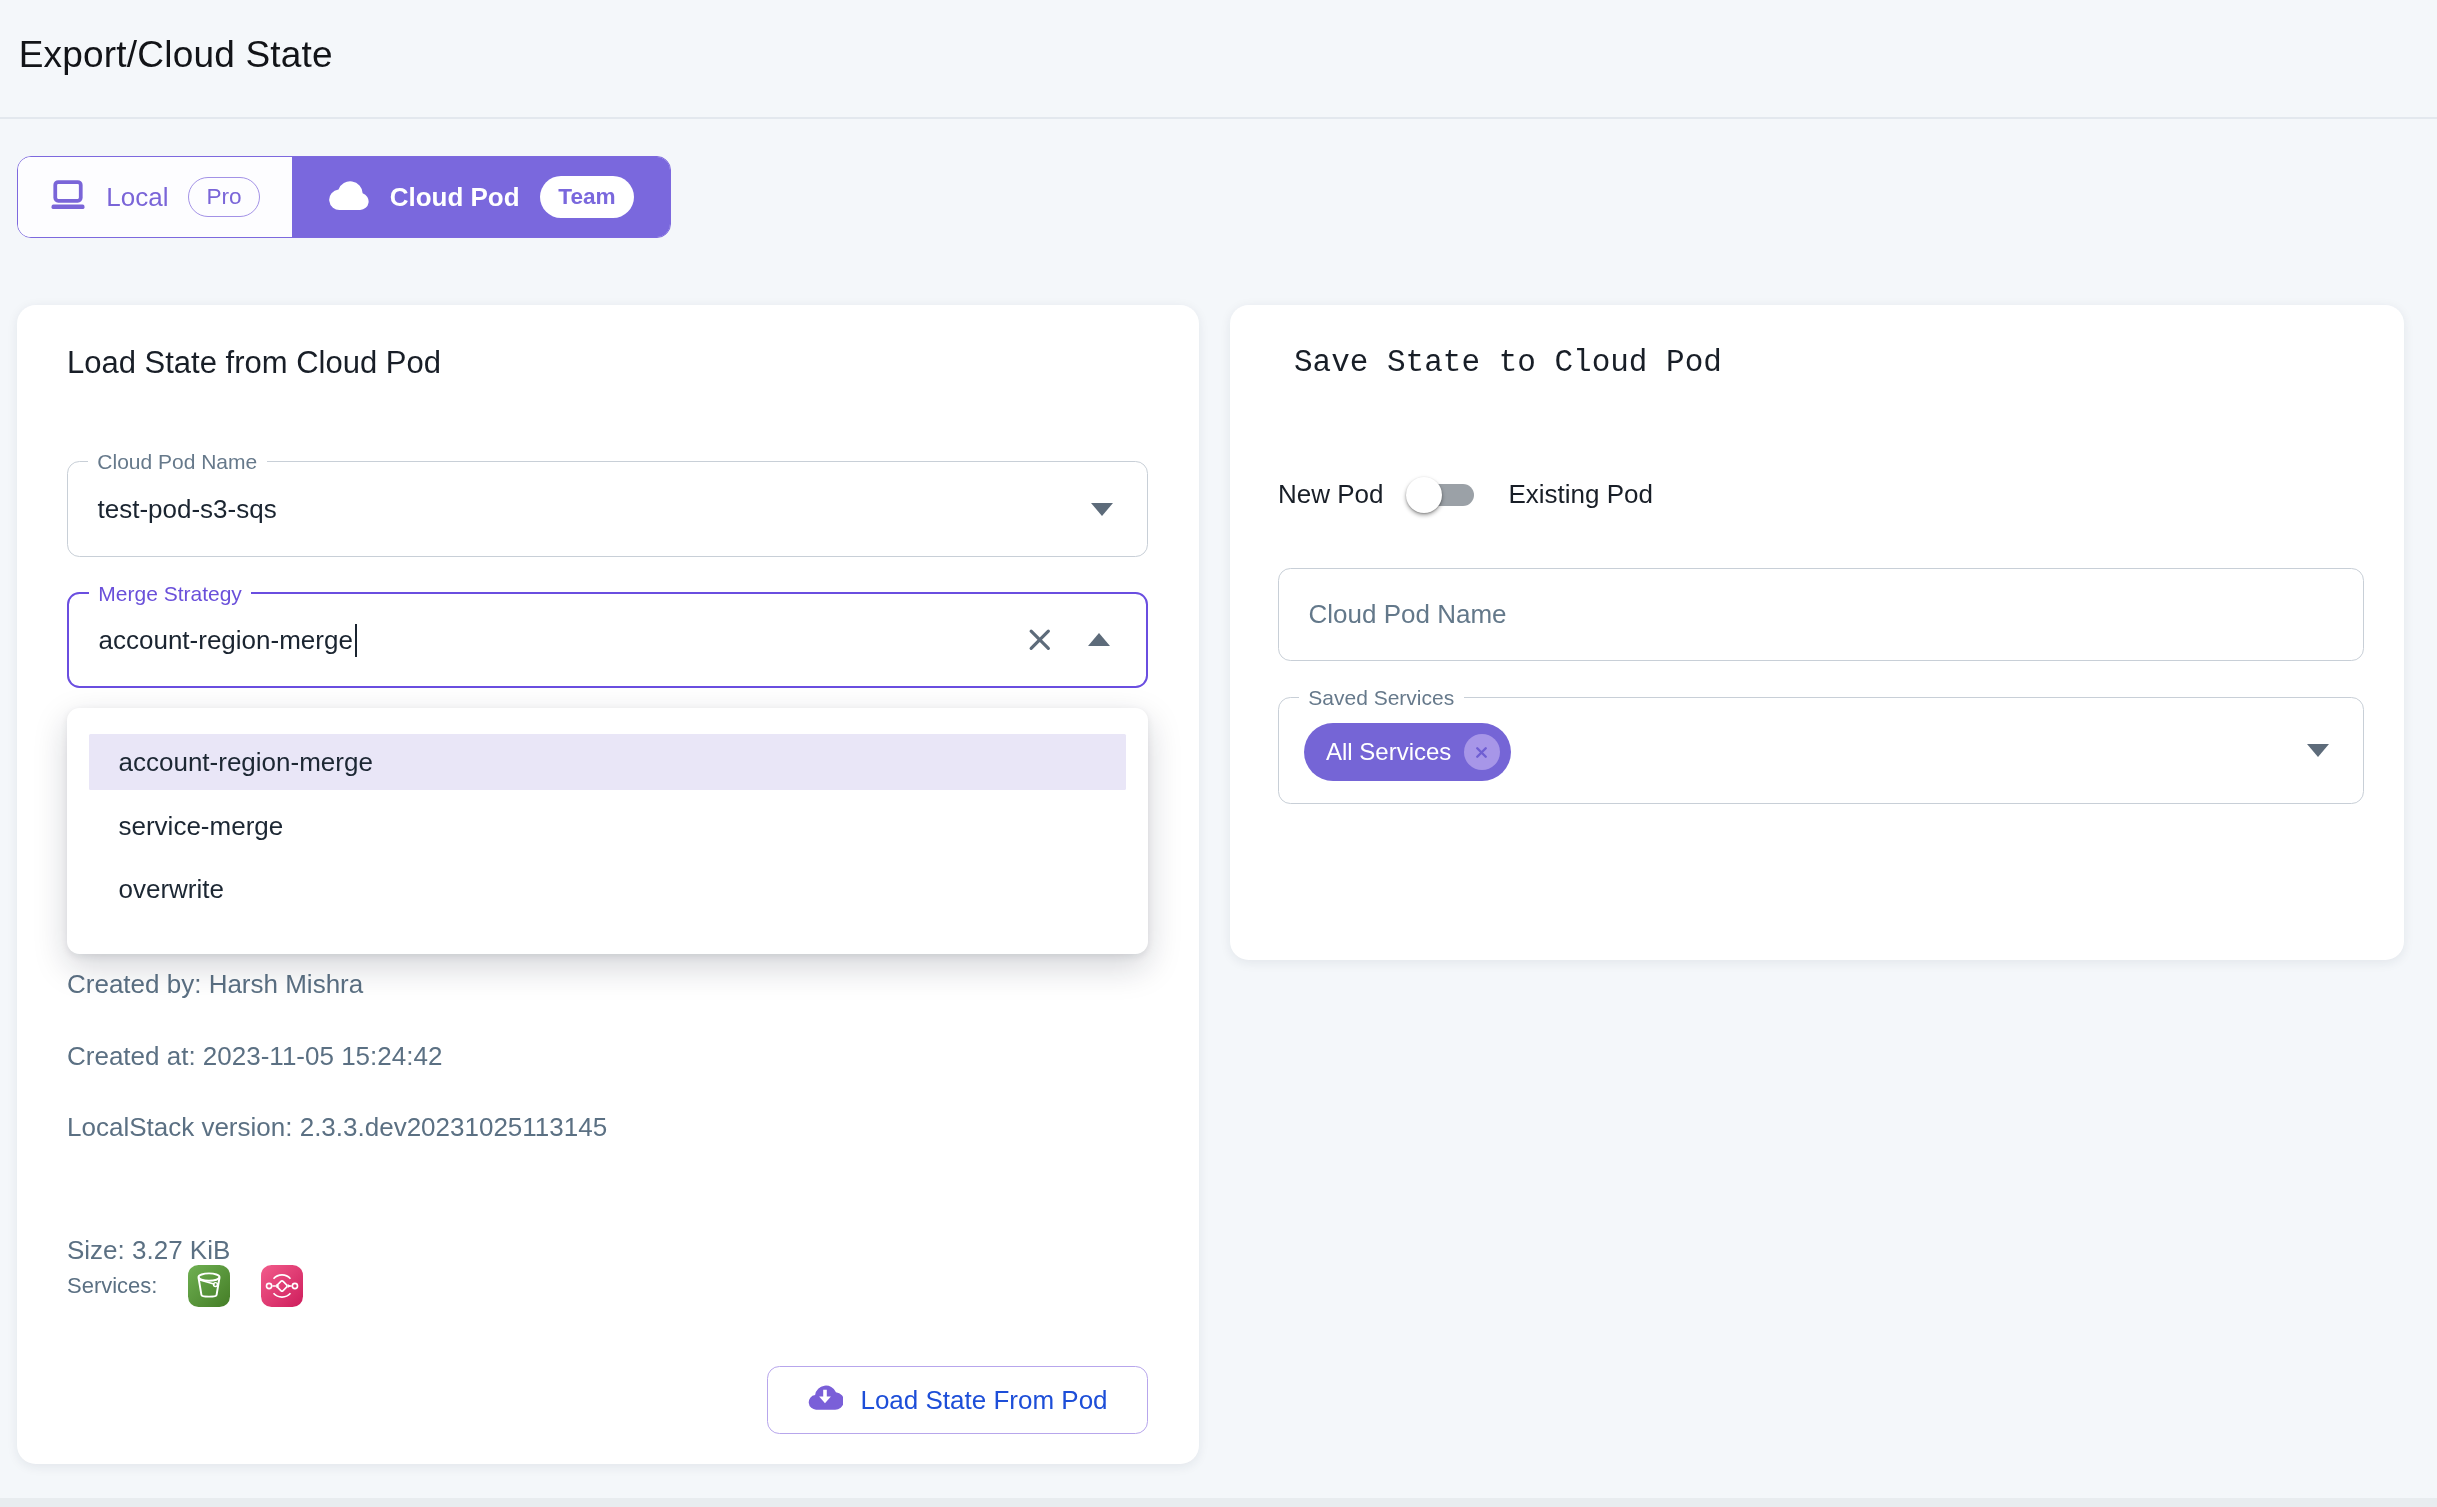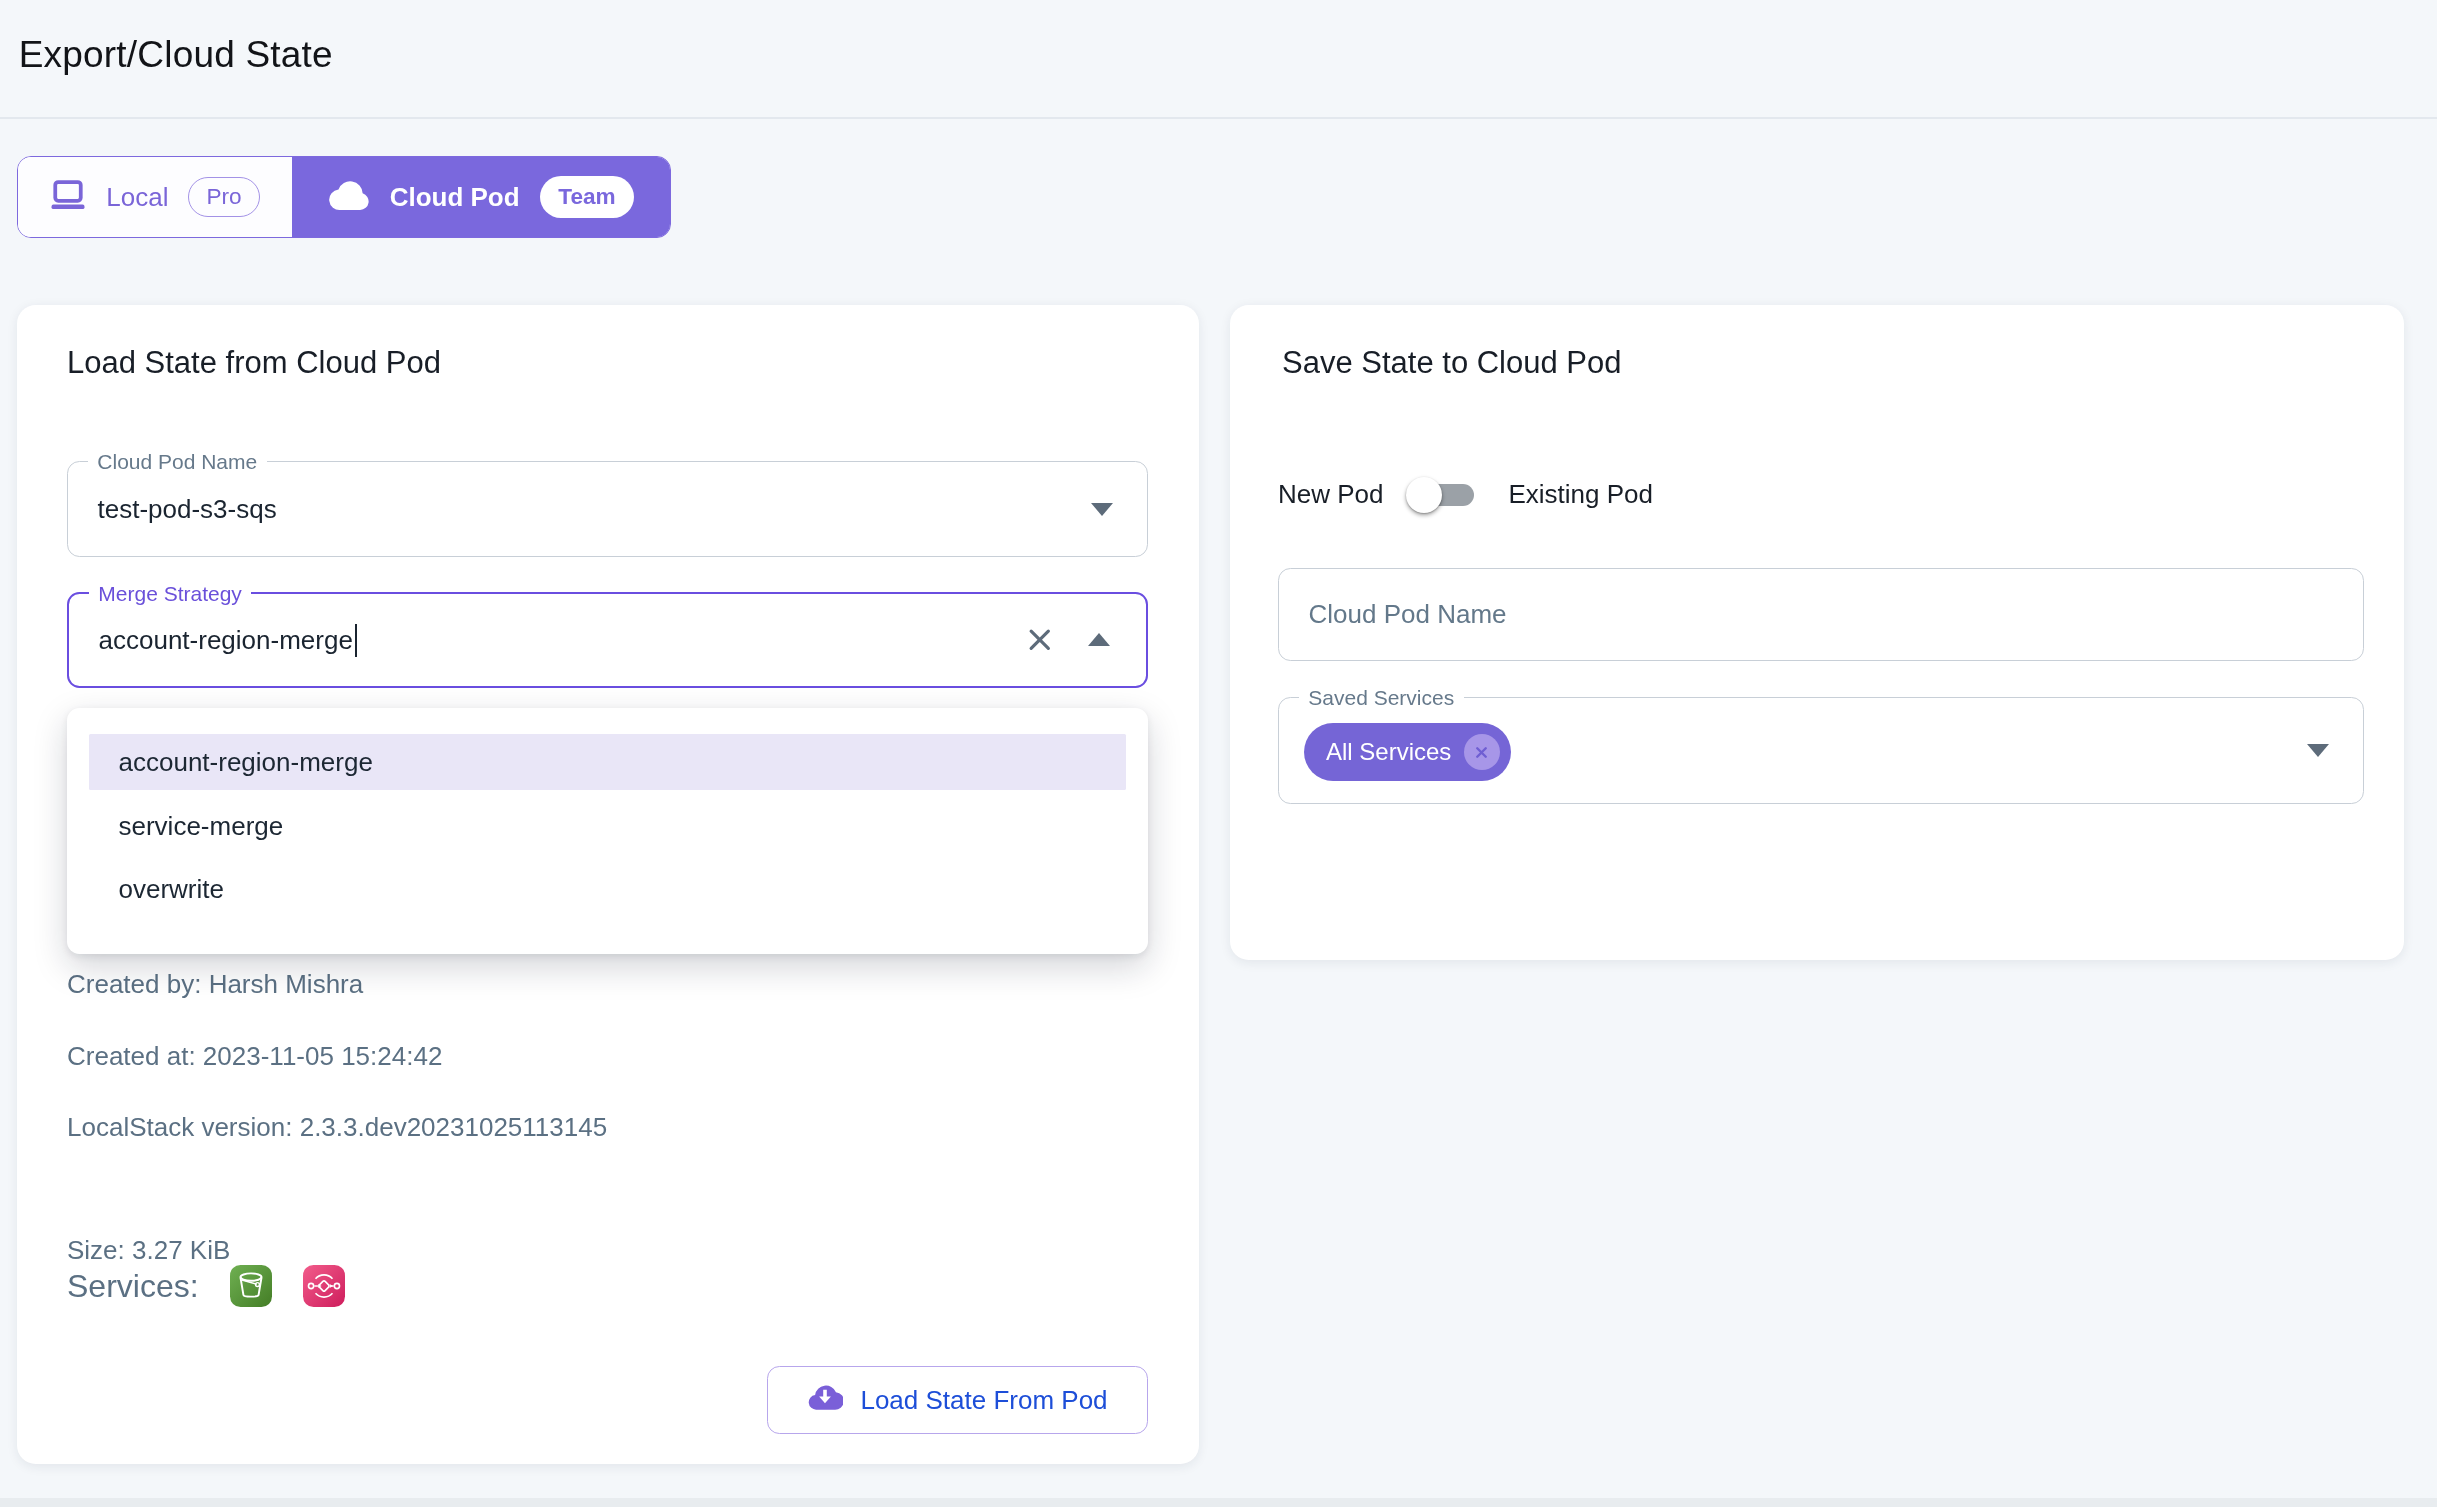--- a/index.html
+++ b/index.html
@@ -97,21 +97,21 @@
     margin: 0 22px 7.8px 22px; height: 56px; border-radius: 1.6px;
     display: flex; align-items: center; padding-left: 29.5px;
     font-size: 26px; color: #1c2733; cursor: pointer;
   }
   .menu .option.selected { background: #e9e6f7; }
 
   
   .meta-line { position: absolute; left: 50px; font-size: 26px; color: #5b7083; }
   .services-row {
     position: absolute; left: 50px; top: 960px; height: 42px;
-    display: flex; align-items: center; gap: 31px; font-size: 32px; color: #5b7083;
+    display: flex; align-items: center; gap: 31px; font-size: 22px; color: #5b7083;
   }
   .svc-icons { display: flex; gap: 31px; }
   .svc-icon { width: 42px; height: 42px; display: block; }
 
   
   .outline-btn {
     position: absolute; display: flex; align-items: center; justify-content: center;
     gap: 17px; background: #ffffff; border-radius: 12.4px; cursor: pointer;
     font-family: inherit; font-size: 26px; font-weight: 500;
   }
@@ -269,21 +269,21 @@
           <path d="M38.6 13.2A14.6 14.6 0 0 0 10.8 17 9.8 9.8 0 0 0 12.6 36.5h23.8a10.6 10.6 0 0 0 2.2-23.3z" fill="#7a5fd8"></path>
           <rect x="21.6" y="10" width="4.8" height="11" fill="#ffffff"></rect>
           <path d="M16.2 19l7.8 9 7.8-9z" fill="#ffffff"></path>
         </svg>
       </span>
       <span>Load State From Pod</span>
     </button>
   </section>
 
   <section class="card save">
-    <h2 class="card-title" style="left:52px;">Save State to Cloud Pod</h2>
+    <h2 class="card-title" style="left:64px;font-family:Liberation Mono, monospace;">Save State to Cloud Pod</h2>
 
     <div class="toggle-row">
       <span>New Pod</span>
       <span class="switch" role="switch" aria-checked="false">
         <span class="track"></span>
         <span class="knob"></span>
       </span>
       <span>Existing Pod</span>
     </div>
 

